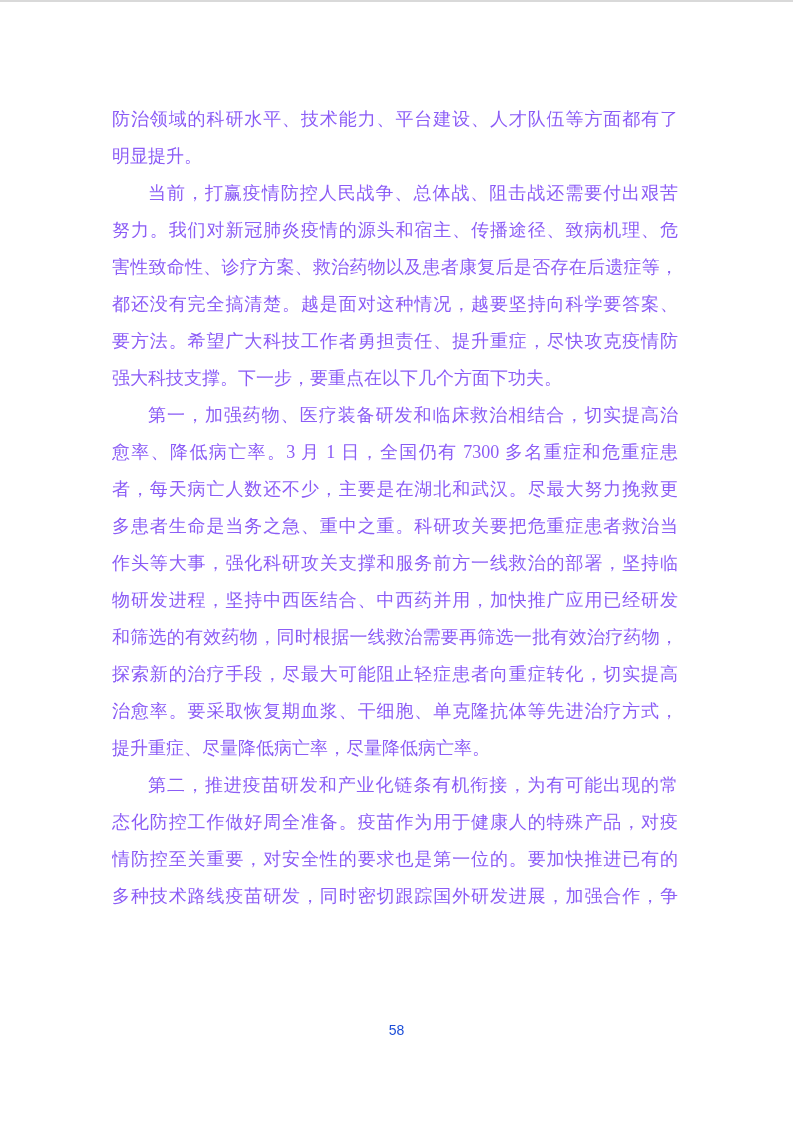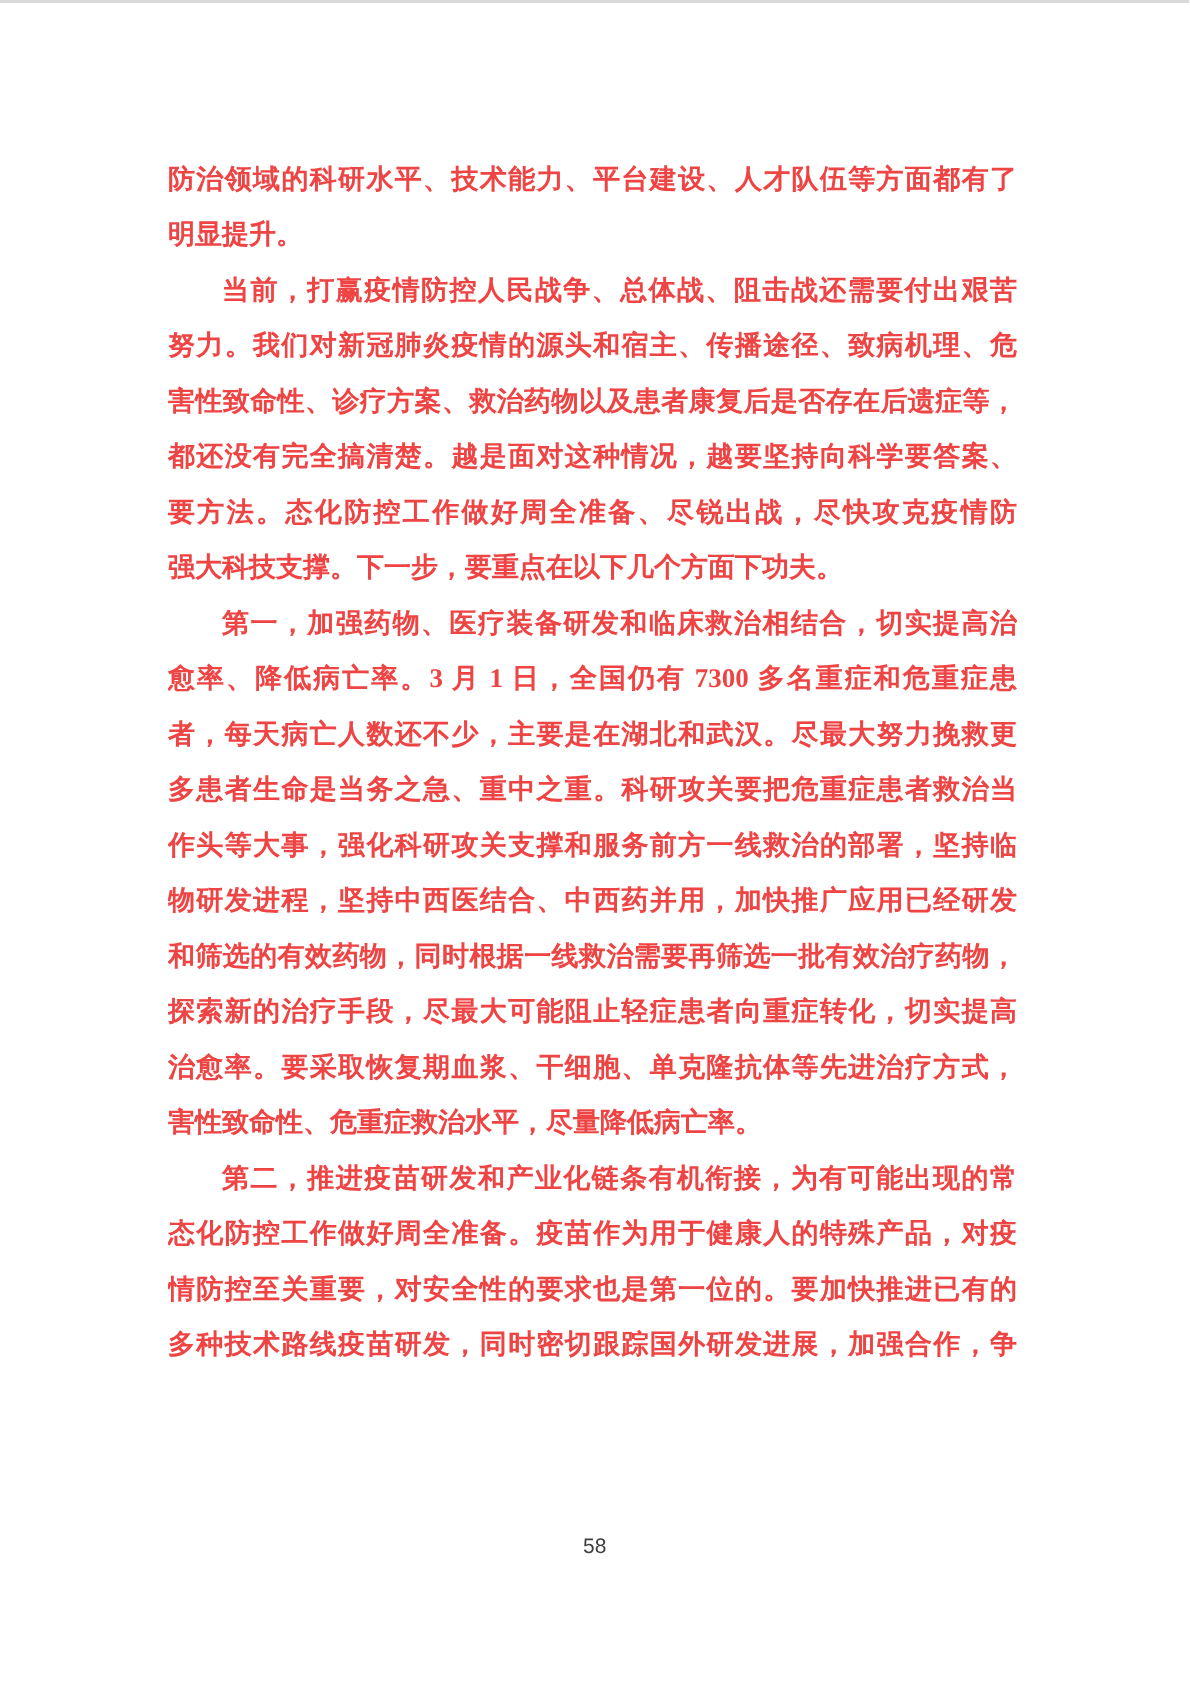--- a/index.html
+++ b/index.html
@@ -20,22 +20,21 @@
     top: 0; left: 0;
     width: 100%;
     height: 2px;
     background: #d9d9d9;
   }
   .text-block {
     position: absolute;
     left: 112px;
     top: 101px;
     width: 566px;
-    color: #ef4444;
-    font-weight: bold;
+    color: #8b5cf6;
   }
   .line {
     height: 37px;
     line-height: 37px;
     font-size: 18px;
     text-align: justify;
     text-align-last: justify;
     text-justify: inter-ideograph;
     overflow: hidden;
   }
@@ -47,46 +46,46 @@
     text-indent: 2em;
   }
   .page-number {
     position: absolute;
     top: 1022px;
     left: 0;
     width: 100%;
     text-align: center;
     font-family: "Liberation Sans", "DejaVu Sans", sans-serif;
     font-size: 14px;
-    color: #404040;
+    color: #1d4ed8;
   }
 </style>
 </head>
 <body>
 
 <div class="page">
   <div class="scan-edge-top"></div>
   <div class="text-block" id="text-block">
       <div class="line">防治领域的科研水平、技术能力、平台建设、人才队伍等方面都有了</div>
       <div class="line noj">明显提升。</div>
       <div class="line indent">当前，打赢疫情防控人民战争、总体战、阻击战还需要付出艰苦</div>
       <div class="line">努力。我们对新冠肺炎疫情的源头和宿主、传播途径、致病机理、危</div>
       <div class="line">害性致命性、诊疗方案、救治药物以及患者康复后是否存在后遗症等，</div>
       <div class="line">都还没有完全搞清楚。越是面对这种情况，越要坚持向科学要答案、</div>
-      <div class="line">要方法。态化防控工作做好周全准备、尽锐出战，尽快攻克疫情防</div>
+      <div class="line">要方法。希望广大科技工作者勇担责任、提升重症，尽快攻克疫情防</div>
       <div class="line noj">强大科技支撑。下一步，要重点在以下几个方面下功夫。</div>
       <div class="line indent">第一，加强药物、医疗装备研发和临床救治相结合，切实提高治</div>
       <div class="line">愈率、降低病亡率。3 月 1 日，全国仍有 7300 多名重症和危重症患</div>
       <div class="line">者，每天病亡人数还不少，主要是在湖北和武汉。尽最大努力挽救更</div>
       <div class="line">多患者生命是当务之急、重中之重。科研攻关要把危重症患者救治当</div>
       <div class="line">作头等大事，强化科研攻关支撑和服务前方一线救治的部署，坚持临</div>
       <div class="line">物研发进程，坚持中西医结合、中西药并用，加快推广应用已经研发</div>
       <div class="line">和筛选的有效药物，同时根据一线救治需要再筛选一批有效治疗药物，</div>
       <div class="line">探索新的治疗手段，尽最大可能阻止轻症患者向重症转化，切实提高</div>
       <div class="line">治愈率。要采取恢复期血浆、干细胞、单克隆抗体等先进治疗方式，</div>
-      <div class="line noj">害性致命性、危重症救治水平，尽量降低病亡率。</div>
+      <div class="line noj">提升重症、尽量降低病亡率，尽量降低病亡率。</div>
       <div class="line indent">第二，推进疫苗研发和产业化链条有机衔接，为有可能出现的常</div>
       <div class="line">态化防控工作做好周全准备。疫苗作为用于健康人的特殊产品，对疫</div>
       <div class="line">情防控至关重要，对安全性的要求也是第一位的。要加快推进已有的</div>
       <div class="line">多种技术路线疫苗研发，同时密切跟踪国外研发进展，加强合作，争</div>
     </div>
   <div class="page-number">58</div>
 </div>
 
 </body></html>

